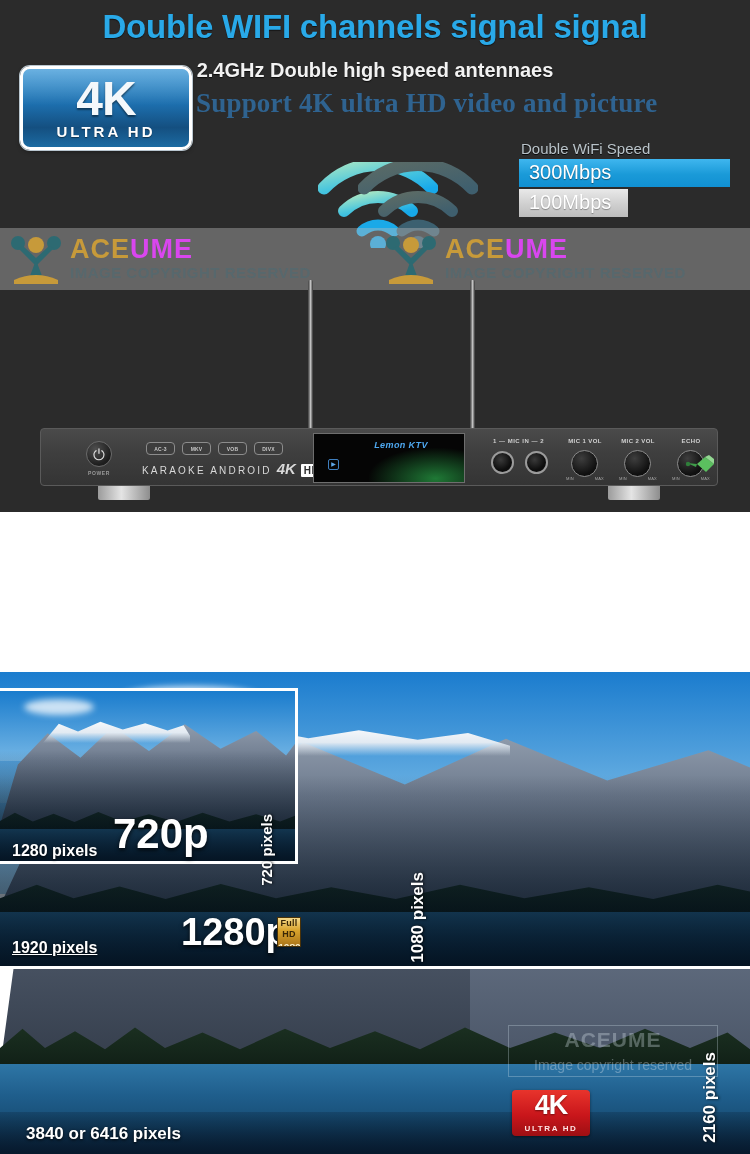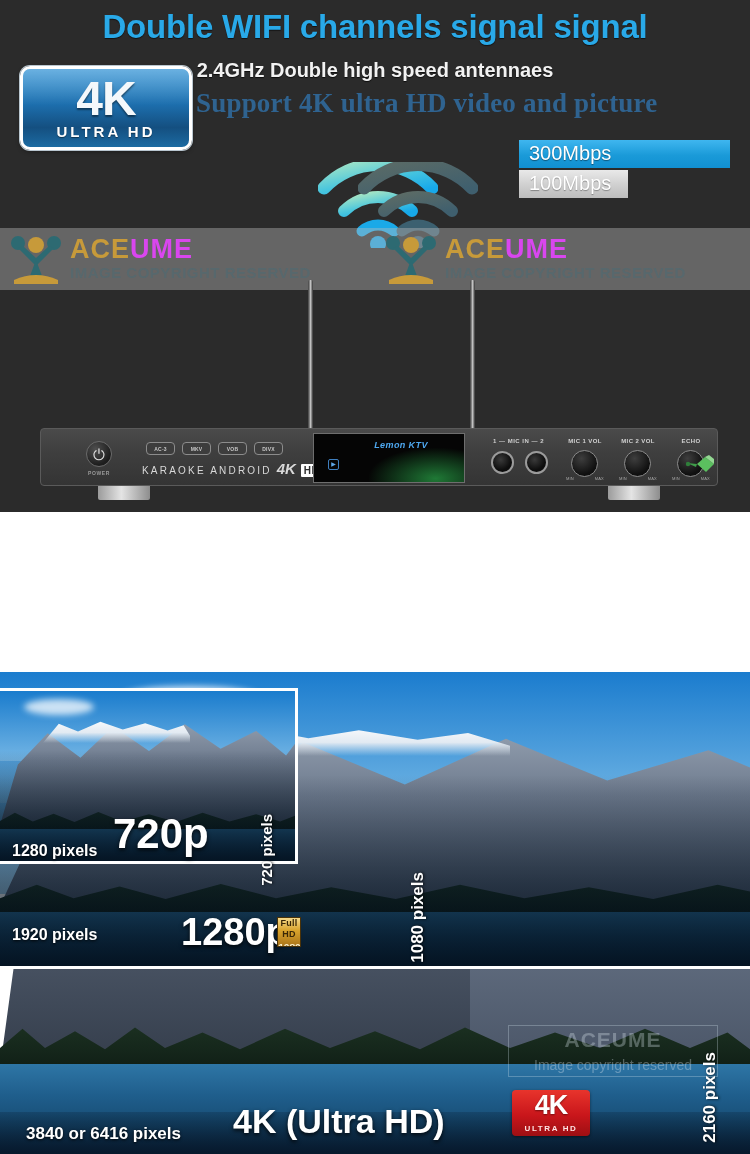--- a/index.html
+++ b/index.html
@@ -426,20 +426,21 @@
         </linearGradient>
       </defs>
       <path d="M6 26 A 74 74 0 0 1 114 26" fill="none" stroke="url(#gWeak)" stroke-width="13" stroke-linecap="round"></path>
       <path d="M26 49 A 48 48 0 0 1 94 49" fill="none" stroke="url(#gWeak)" stroke-width="12" stroke-linecap="round"></path>
       <path d="M44 69 A 24 24 0 0 1 76 69" fill="none" stroke="#3c6070" stroke-width="11" stroke-linecap="round"></path>
       <circle cx="60" cy="82" r="8" fill="#3b5f70"></circle>
     </svg>
   </div>
 
   <div id="speed-legend">
+    <div class="speed-caption">Double WiFi Speed</div>
     <div class="speed-bar" id="speed-bar-double">300Mbps</div>
     <div class="speed-bar" id="speed-bar-single">100Mbps</div>
   </div>
 
   <div id="wm-band">
     <div class="wm-unit" style="left:0;">
       <svg class="wm-logo-mark" viewBox="0 0 56 50">
         <circle cx="10" cy="9" r="7" fill="#2d6a72"></circle>
         <circle cx="46" cy="9" r="7" fill="#2d6a72"></circle>
         <circle cx="28" cy="11" r="8" fill="#c79a3a"></circle>
@@ -604,24 +605,23 @@
       <div style="position:absolute;left:0;top:138px;width:298px;height:38px;background:linear-gradient(to bottom,#2f7cae,#1a5680 60%,#0f3a5c);"></div>
     </div>
     <div class="frame-shade"></div>
   </div>
 
   <div class="res-main-label" style="left:113px; top:138px; font-size:42px;">720p</div>
   <div class="res-width-label" style="left:12px; top:170px; font-size:16px;">1280 pixels</div>
   <div class="res-height-label" style="left:258px; top:142px; font-size:15px; transform:rotate(180deg);">720 pixels</div>
 
   <div class="res-main-label" style="left:181px; top:239px; font-size:38px;">1280p</div>
-  <div class="res-width-label" style="left:12px; top:254px; font-size:16px;">1920 pixels</div>
+  <div class="res-width-label" style="left:12px; top:267px; font-size:16px;text-decoration:underline;">1920 pixels</div>
   <div class="res-height-label" style="left:408px; top:200px; font-size:17px; transform:rotate(180deg);">1080 pixels</div>
 
-  <div class="res-main-label" style="left:233px; top:430px; font-size:34px;">4K (Ultra HD)</div>
   <div class="res-width-label" style="left:26px; top:452px; font-size:17px;">3840 or 6416 pixels</div>
   <div class="res-height-label" style="left:700px; top:380px; font-size:17px; transform:rotate(180deg);">2160 pixels</div>
 </div>
 
 <div id="fullhd-badge">
   <div id="fullhd-badge-top">Full HD</div>
   <div id="fullhd-badge-num">1080</div>
 </div>
 
 <div id="ultrahd-badge">

